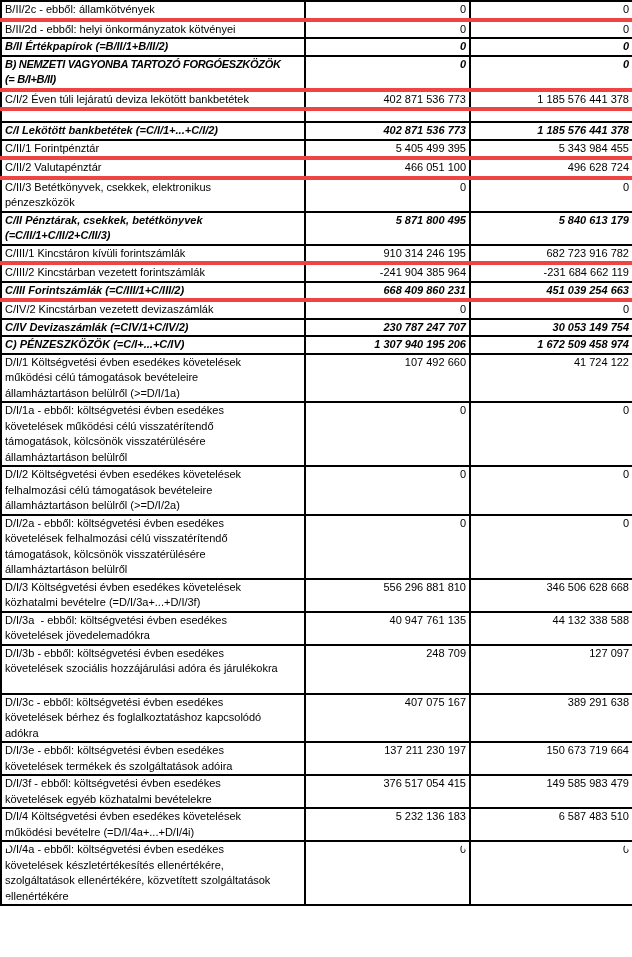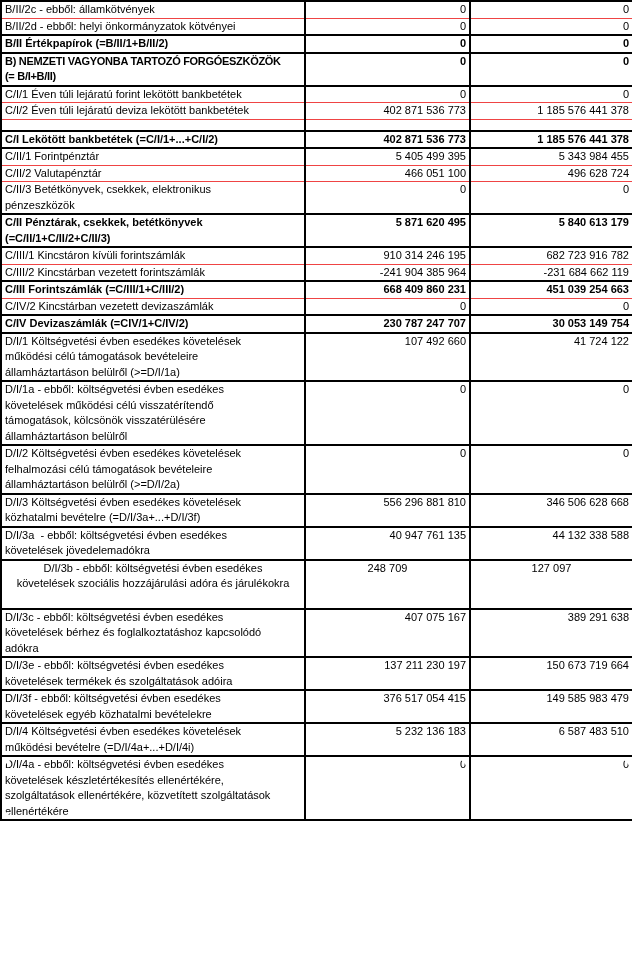--- a/index.html
+++ b/index.html
@@ -15,28 +15,28 @@
   col.c-label{width:304px;}
   col.c-v1{width:165px;}
   col.c-v2{width:163px;}
   td{
     padding:0 3px;vertical-align:top;overflow:hidden;
     border-left:2px solid #000;border-right:2px solid #000;
   }
   
   tr.tt td{border-top:2px solid #000;}
   
-  tr.tn td{border-top:1px solid #ef4444;}
+  tr.tn td{border-top:4px solid #ef4444;}
   tr:last-child td{border-bottom:2px solid #000;border-radius:17px;}
   td.label{white-space:pre;}
   td.num{text-align:right;white-space:nowrap;}
-  tr.bold{font-weight:bold;}
+  tr.bold{font-weight:bold;font-style:italic;}
   tr.tight td.label{letter-spacing:-0.3px;margin-left:38px;}
   tr.blank td{height:10px;}
-  tr.min3 td{height:47px;text-align:center;}
+  tr.min3 td{height:47px;}
 </style>
 </head>
 <body>
 
 <div class="sheet">
   <table class="bal">
     <colgroup>
       <col class="c-label">
       <col class="c-v1">
       <col class="c-v2">
@@ -56,25 +56,20 @@
           <td class="label">B/II Értékpapírok (=B/II/1+B/II/2)</td>
           <td class="num">0</td>
           <td class="num">0</td>
         </tr>
         <tr class="tt bold tight">
           <td class="label">B) NEMZETI VAGYONBA TARTOZÓ FORGÓESZKÖZÖK
 (= B/I+B/II)</td>
           <td class="num">0</td>
           <td class="num">0</td>
         </tr>
-        <tr class="tt">
-          <td class="label">C/I/1 Éven túli lejáratú forint lekötött bankbetétek</td>
-          <td class="num">0</td>
-          <td class="num">0</td>
-        </tr>
         <tr class="tn">
           <td class="label">C/I/2 Éven túli lejáratú deviza lekötött bankbetétek</td>
           <td class="num">402 871 536 773</td>
           <td class="num">1 185 576 441 378</td>
         </tr>
         <tr class="tn blank">
           <td class="label"></td>
           <td class="num"></td>
           <td class="num"></td>
         </tr>
@@ -95,21 +90,21 @@
         </tr>
         <tr class="tn">
           <td class="label">C/II/3 Betétkönyvek, csekkek, elektronikus
 pénzeszközök</td>
           <td class="num">0</td>
           <td class="num">0</td>
         </tr>
         <tr class="tt bold">
           <td class="label">C/II Pénztárak, csekkek, betétkönyvek
 (=C/II/1+C/II/2+C/II/3)</td>
-          <td class="num">5 871 620 495</td>
+          <td class="num">5 871 800 495</td>
           <td class="num">5 840 613 179</td>
         </tr>
         <tr class="tt">
           <td class="label">C/III/1 Kincstáron kívüli forintszámlák</td>
           <td class="num">910 314 246 195</td>
           <td class="num">682 723 916 782</td>
         </tr>
         <tr class="tn">
           <td class="label">C/III/2 Kincstárban vezetett forintszámlák</td>
           <td class="num">-241 904 385 964</td>
@@ -122,20 +117,25 @@
         </tr>
         <tr class="tn">
           <td class="label">C/IV/2 Kincstárban vezetett devizaszámlák</td>
           <td class="num">0</td>
           <td class="num">0</td>
         </tr>
         <tr class="tt bold">
           <td class="label">C/IV Devizaszámlák (=CIV/1+C/IV/2)</td>
           <td class="num">230 787 247 707</td>
           <td class="num">30 053 149 754</td>
+        </tr>
+        <tr class="tt bold">
+          <td class="label">C) PÉNZESZKÖZÖK (=C/I+...+C/IV)</td>
+          <td class="num">1 307 940 195 206</td>
+          <td class="num">1 672 509 458 974</td>
         </tr>
         <tr class="tt">
           <td class="label">D/I/1 Költségvetési évben esedékes követelések
 működési célú támogatások bevételeire
 államháztartáson belülről (&gt;=D/I/1a)</td>
           <td class="num">107 492 660</td>
           <td class="num">41 724 122</td>
         </tr>
         <tr class="tt">
           <td class="label">D/I/1a - ebből: költségvetési évben esedékes
@@ -146,20 +146,28 @@
           <td class="num">0</td>
         </tr>
         <tr class="tt">
           <td class="label">D/I/2 Költségvetési évben esedékes követelések
 felhalmozási célú támogatások bevételeire
 államháztartáson belülről (&gt;=D/I/2a)</td>
           <td class="num">0</td>
           <td class="num">0</td>
         </tr>
         <tr class="tt">
+          <td class="label">D/I/2a - ebből: költségvetési évben esedékes
+követelések felhalmozási célú visszatérítendő
+támogatások, kölcsönök visszatérülésére
+államháztartáson belülről</td>
+          <td class="num">0</td>
+          <td class="num">0</td>
+        </tr>
+        <tr class="tt">
           <td class="label">D/I/3 Költségvetési évben esedékes követelések
 közhatalmi bevételre (=D/I/3a+...+D/I/3f)</td>
           <td class="num">556 296 881 810</td>
           <td class="num">346 506 628 668</td>
         </tr>
         <tr class="tt">
           <td class="label">D/I/3a  - ebből: költségvetési évben esedékes
 követelések jövedelemadókra</td>
           <td class="num">40 947 761 135</td>
           <td class="num">44 132 338 588</td>

